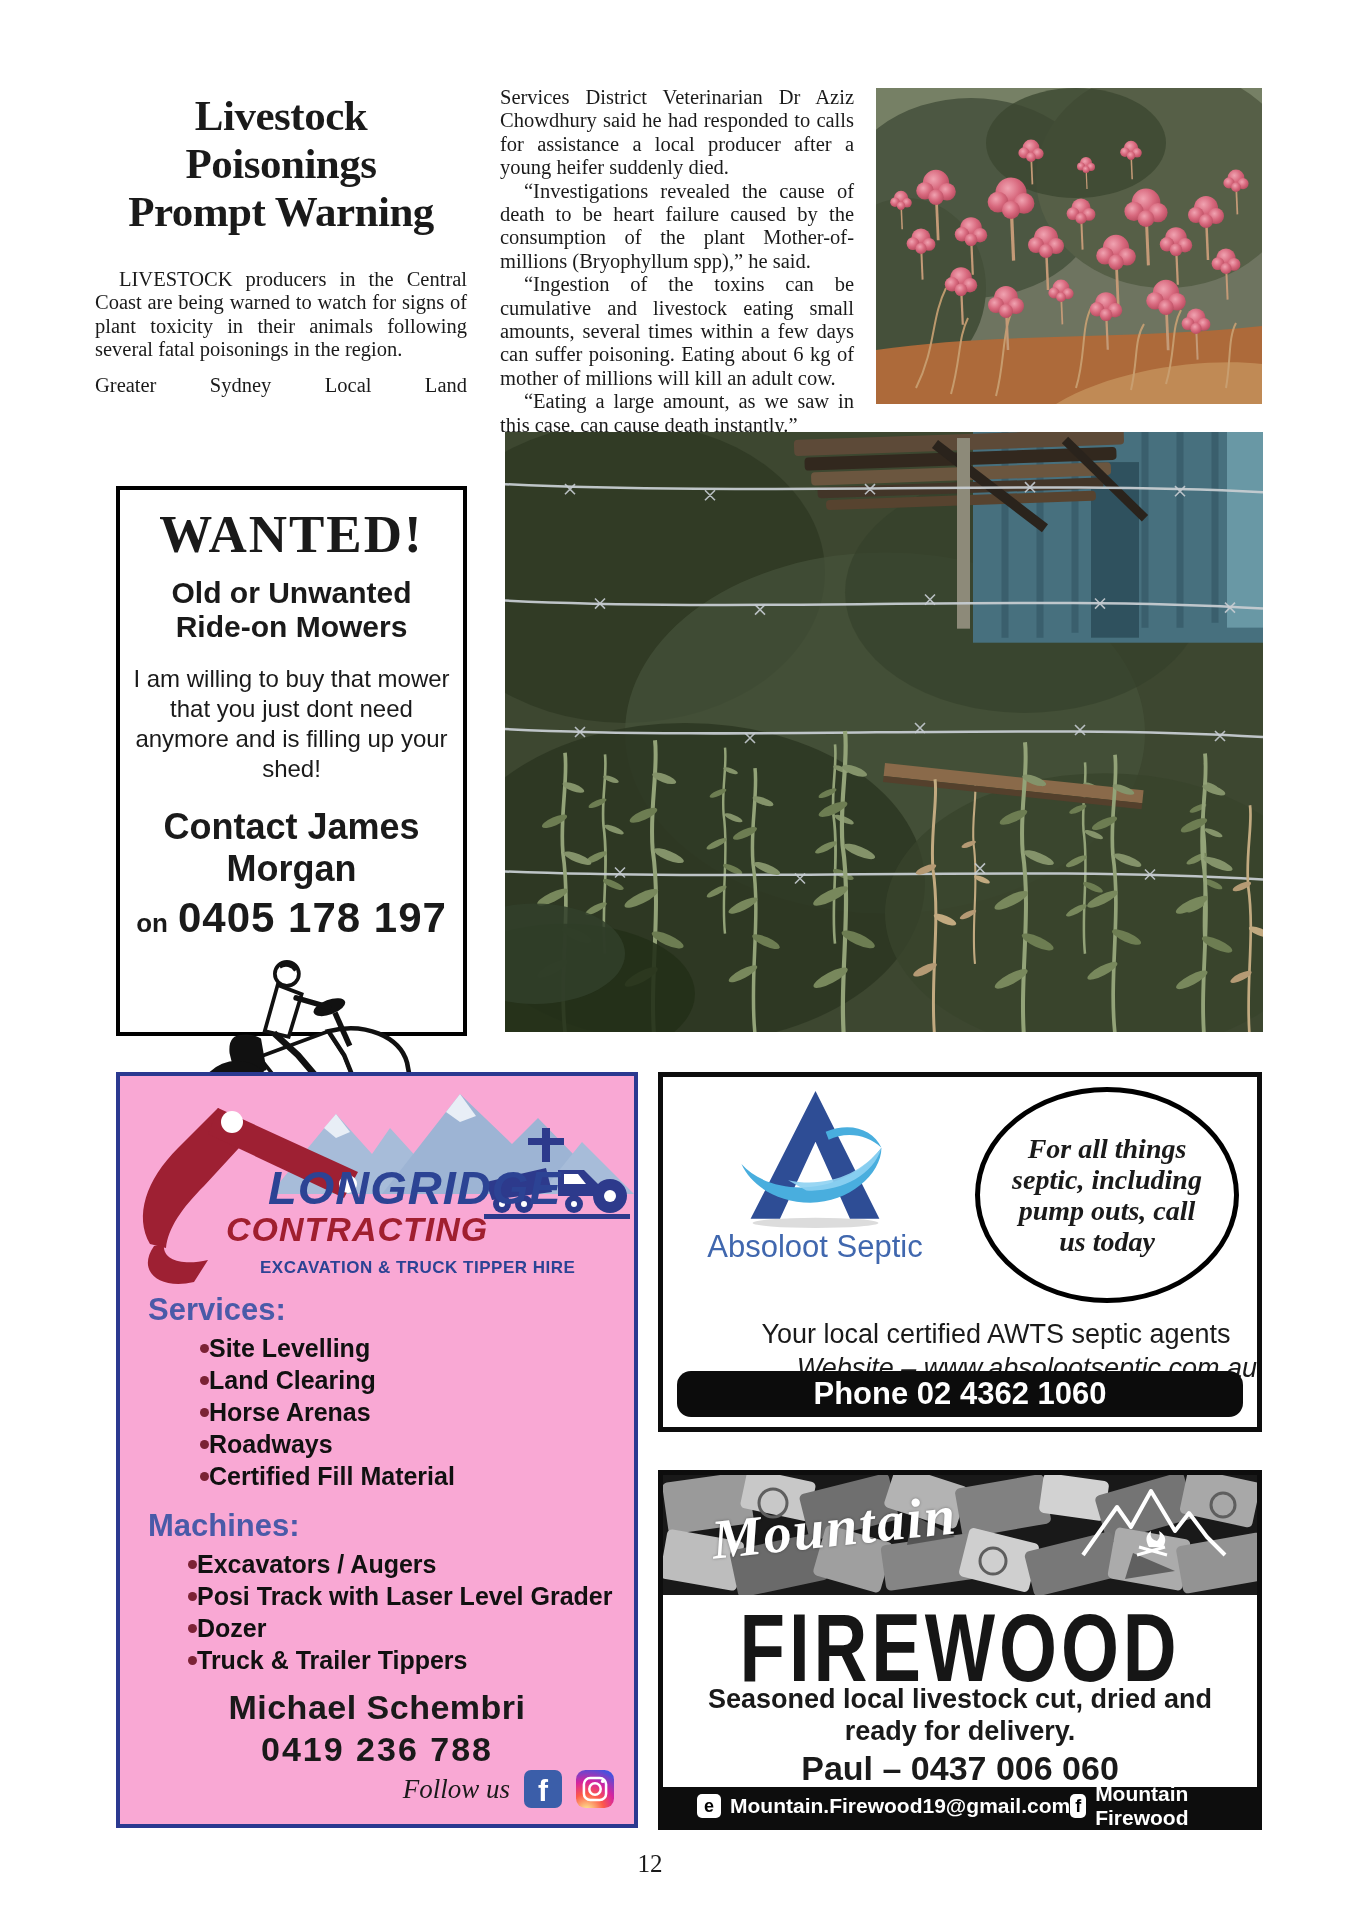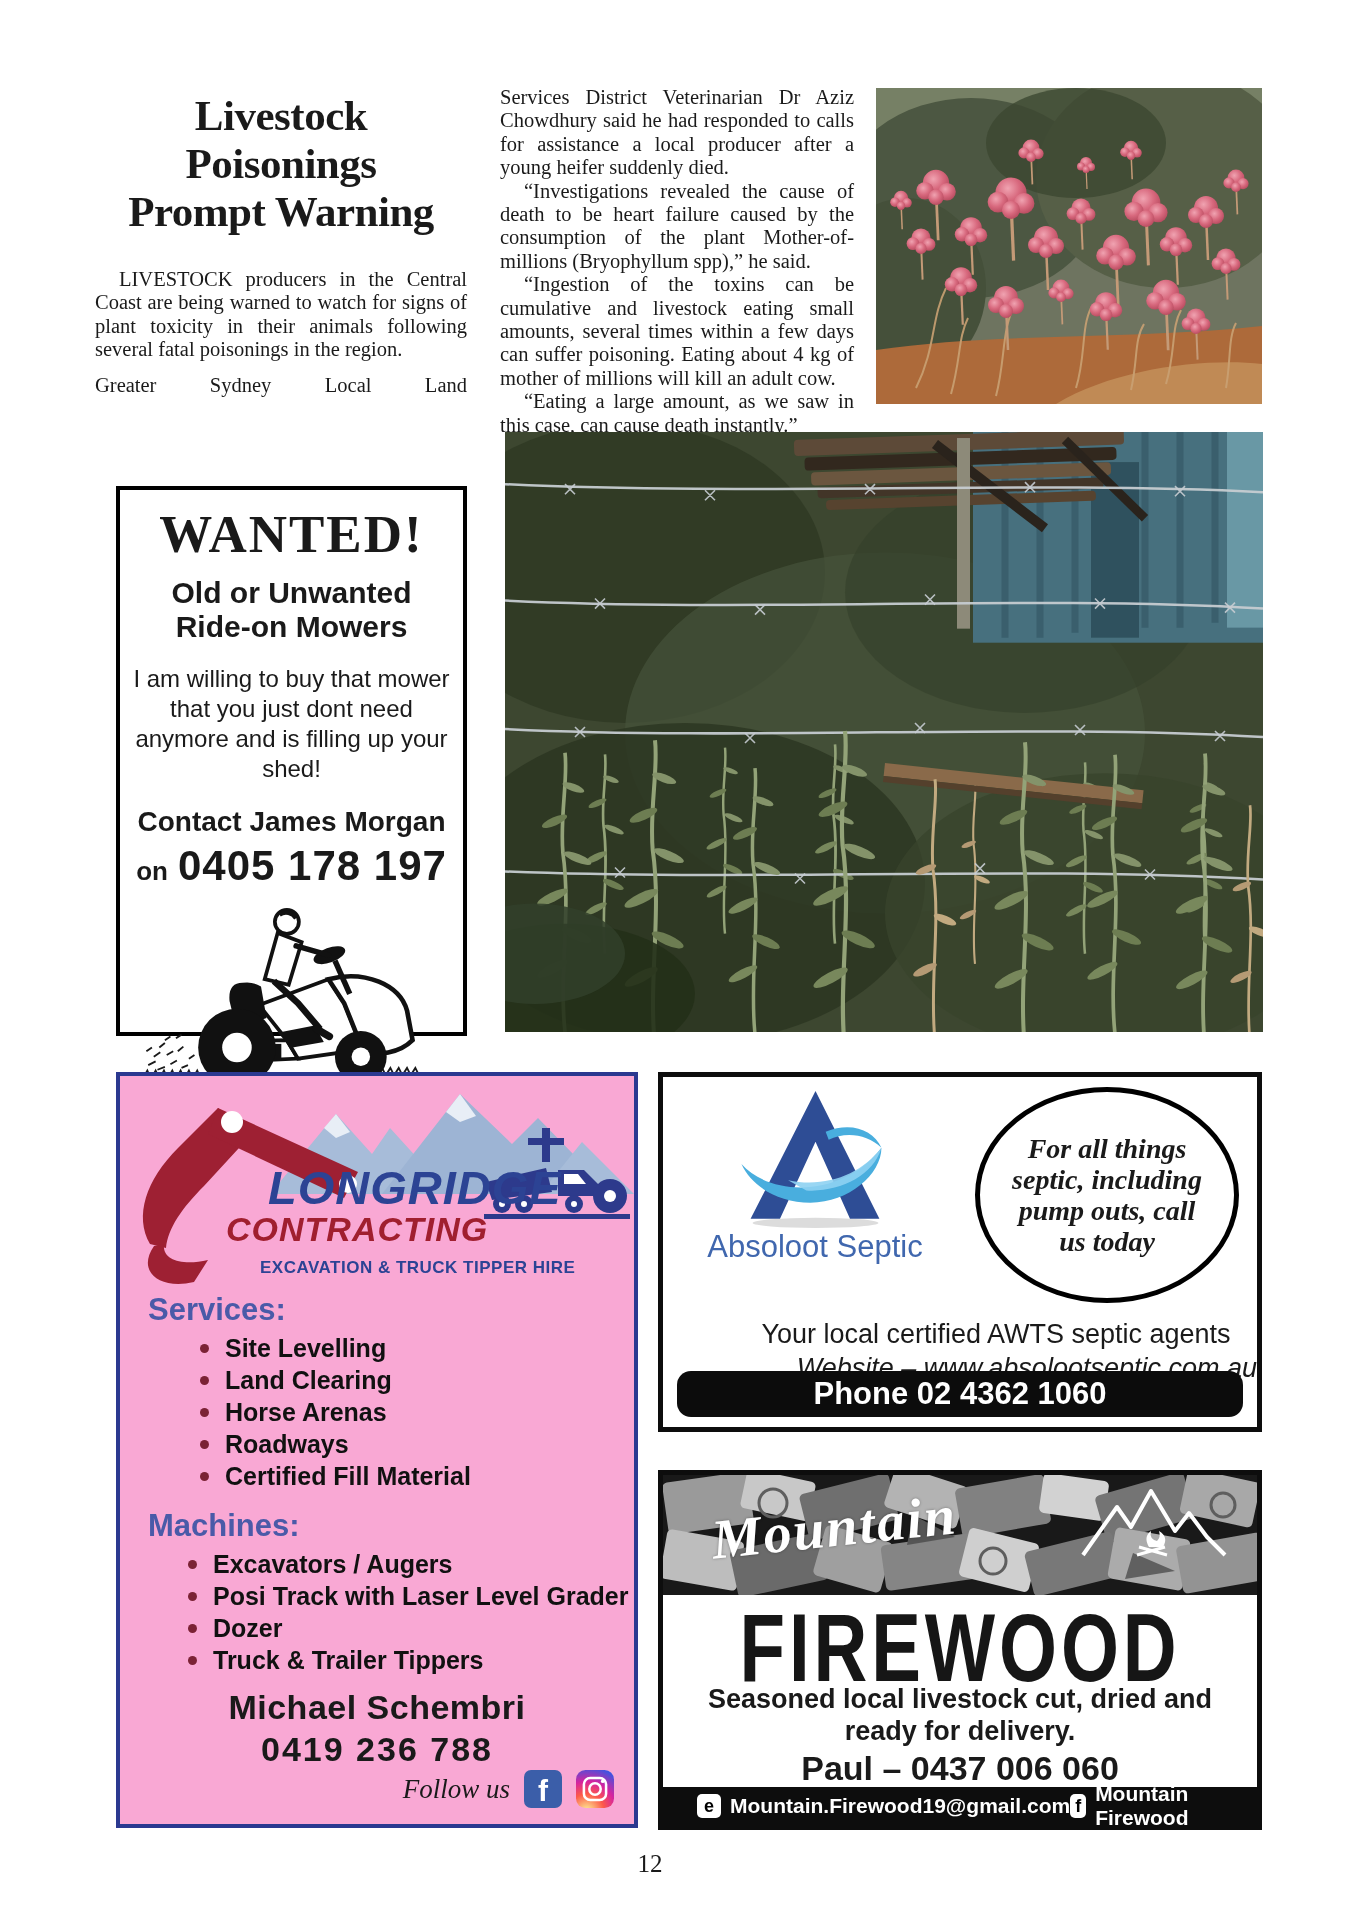--- a/index.html
+++ b/index.html
@@ -12,35 +12,35 @@
   .bodycol{font-size:20.5px;line-height:23.4px;text-align:justify;}
   .bodycol p{margin:0;}
   .ind{text-indent:24px;}
   .spread{text-align:justify;text-align-last:justify;margin-top:12px !important;}
 
   
   .wbox{border:4px solid #000;background:#fff;text-align:center;}
   .w-head{font-family:"Liberation Serif",serif;font-weight:900;font-size:53px;letter-spacing:2px;margin-top:14px;}
   .w-sub{font-family:"Liberation Sans",sans-serif;font-weight:bold;font-size:30px;line-height:34px;width:300px;margin:12px auto 0;}
   .w-body{font-family:"Liberation Sans",sans-serif;font-size:24px;line-height:30px;width:332px;margin:20px auto 0;}
-  .w-contact{font-family:"Liberation Sans",sans-serif;font-weight:bold;font-size:28px;margin-top:22px;}
+  .w-contact{font-family:"Liberation Sans",sans-serif;font-weight:bold;font-size:36px;margin-top:22px;}
   .w-phone-row{display:flex;align-items:baseline;justify-content:center;gap:10px;margin-top:4px;
                font-family:"Liberation Sans",sans-serif;font-weight:bold;}
   .w-on{font-size:26px;}
   .w-num{font-size:42px;letter-spacing:1px;}
 
   
   .lbox{border:4px solid #2b3990;background:#f9a8d4;}
   .lg-name1{font-family:"Liberation Sans",sans-serif;font-style:italic;font-weight:bold;
             font-size:47px;color:#2c4394;letter-spacing:1px;}
   .lg-name2{font-family:"Liberation Sans",sans-serif;font-style:italic;font-weight:bold;
             font-size:34px;color:#a01f2f;letter-spacing:1px;}
   .lg-tag{font-family:"Liberation Sans",sans-serif;font-weight:bold;font-size:17px;color:#2c4394;letter-spacing:.5px;}
   .lg-h{font-family:"Liberation Sans",sans-serif;font-weight:bold;font-size:31px;color:#4a5aa8;}
-  .lg-li{display:flex;align-items:center;gap:16px;height:32px;
+  .lg-li{display:flex;align-items:center;gap:0;height:32px;
          font-family:"Liberation Sans",sans-serif;font-weight:bold;font-size:25px;color:#111;}
   .dot{width:9px;height:9px;border-radius:50%;background:#7b2235;flex:0 0 auto;}
   .lg-name{font-family:"Liberation Sans",sans-serif;font-weight:bold;font-size:34px;text-align:center;letter-spacing:.5px;}
   .lg-follow{font-family:"Liberation Serif",serif;font-style:italic;font-size:27px;}
   .fb-ic{width:38px;height:38px;background:#3b5ea9;border-radius:7px;color:#fff;
          font-family:"Liberation Sans",sans-serif;font-weight:bold;font-size:30px;
          display:flex;align-items:flex-end;justify-content:center;line-height:34px;overflow:hidden;}
 
   
   .sbox{border:5px solid #0d0d0d;background:#fff;}
@@ -84,21 +84,21 @@
   </div>
 
   <div class="abs bodycol" style="left:95px;top:268px;width:372px;">
     <p class="ind">LIVESTOCK producers in the Central Coast are being warned to watch for signs of plant toxicity in their animals following several fatal poisonings in the region.</p>
     <p class="spread">Greater Sydney Local Land</p>
   </div>
 
   <div class="abs bodycol" style="left:500px;top:86px;width:354px;">
     <p>Services District Veterinarian Dr Aziz Chowdhury said he had responded to calls for assistance a local producer after a young heifer suddenly died.</p>
     <p class="ind">“Investigations revealed the cause of death to be heart failure caused by the consumption of the plant Mother-of-millions (Bryophyllum spp),” he said.</p>
-    <p class="ind">“Ingestion of the toxins can be cumulative and livestock eating small amounts, several times within a few days can suffer poisoning. Eating about 4 kg of mother of millions will kill an adult cow.</p>
+    <p class="ind">“Ingestion of the toxins can be cumulative and livestock eating small amounts, several times within a few days can suffer poisoning. Eating about 6 kg of mother of millions will kill an adult cow.</p>
     <p class="ind">“Eating a large amount, as we saw in this case, can cause death instantly.”</p>
   </div>
 
   <div class="abs" style="left:876px;top:88px;width:386px;height:316px;">
     <svg viewBox="0 0 386 316" width="386" height="316" preserveAspectRatio="none">
       <defs>
         <radialGradient id="pg" cx="40%" cy="35%" r="75%">
           <stop offset="0%" stop-color="#f0a3b1"></stop>
             <stop offset="50%" stop-color="#d8697e"></stop>
             <stop offset="100%" stop-color="#b04458"></stop>

